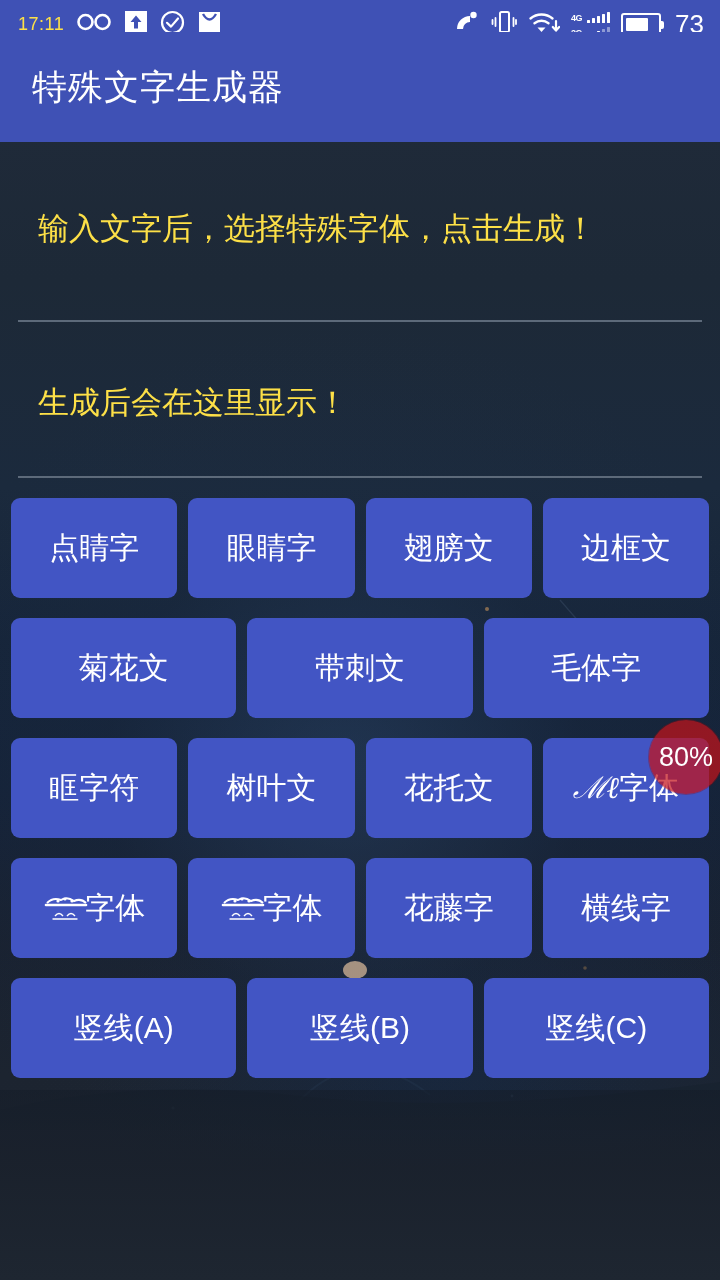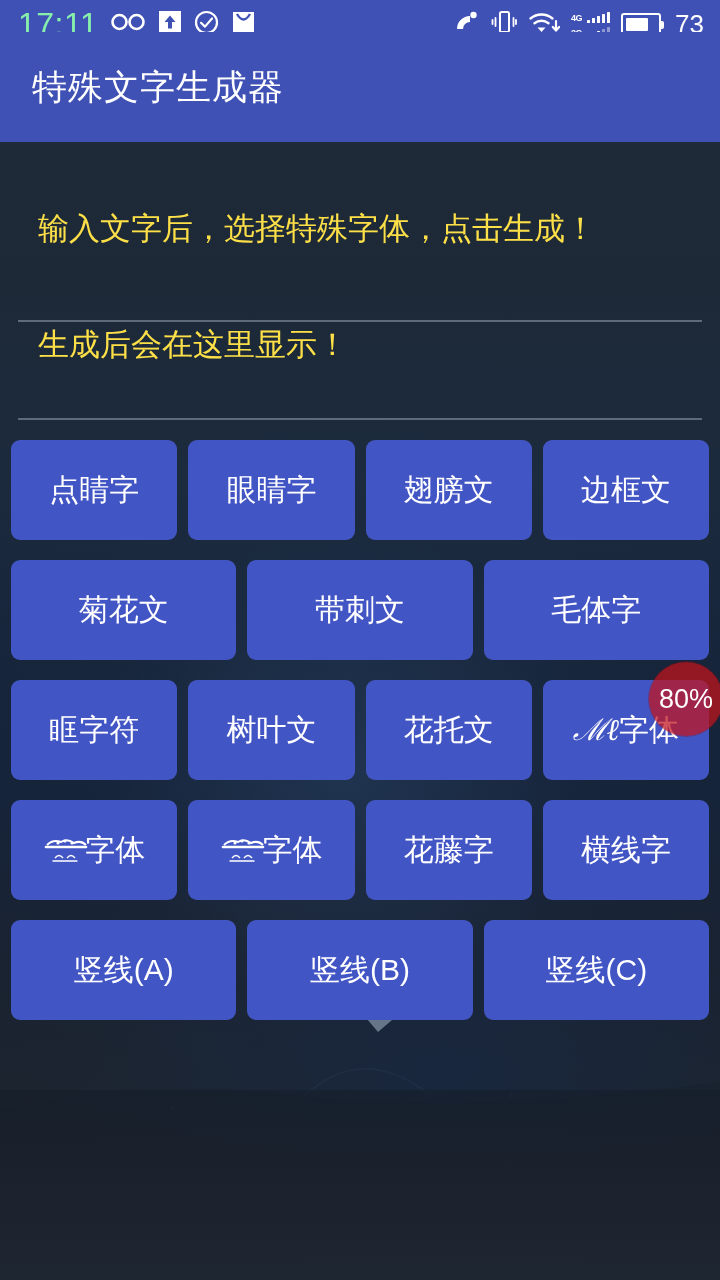--- a/index.html
+++ b/index.html
@@ -64,24 +64,24 @@
     box-sizing: border-box;
     padding: 0 16px 0 18px;
     color: #ffffff;
   }
   .sb-left {
     display: flex;
     align-items: center;
     gap: 12px;
   }
   .sb-clock {
-    font-size: 32px;
+    font-size: 18px;
     line-height: 1;
     letter-spacing: 0.5px;
-    color: #86efac;
+    color: #fde047;
   }
   .sb-right {
     margin-left: auto;
     display: flex;
     align-items: center;
     gap: 11px;
   }
   .sb-battery-num {
     font-size: 26px;
     line-height: 1;
@@ -188,21 +188,21 @@
   .field-underline {
     height: 2px;
     background: #5d6a7a;
     margin: 0 0 0 0;
   }
 
   .input-field { margin-top: 48px; }
   .input-field .field-text { min-height: 92px; }
   .input-field .field-underline { margin-top: 22px; }
 
-  .output-field { }
+  .output-field { margin-top: 58px; }
   .output-field .field-text { min-height: 46px; }
   .output-field .field-underline { margin-top: 50px; }
 
   
   .grid {
     margin-top: 20px;
     padding: 0 11px;
     box-sizing: border-box;
     width: 720px;
   }

